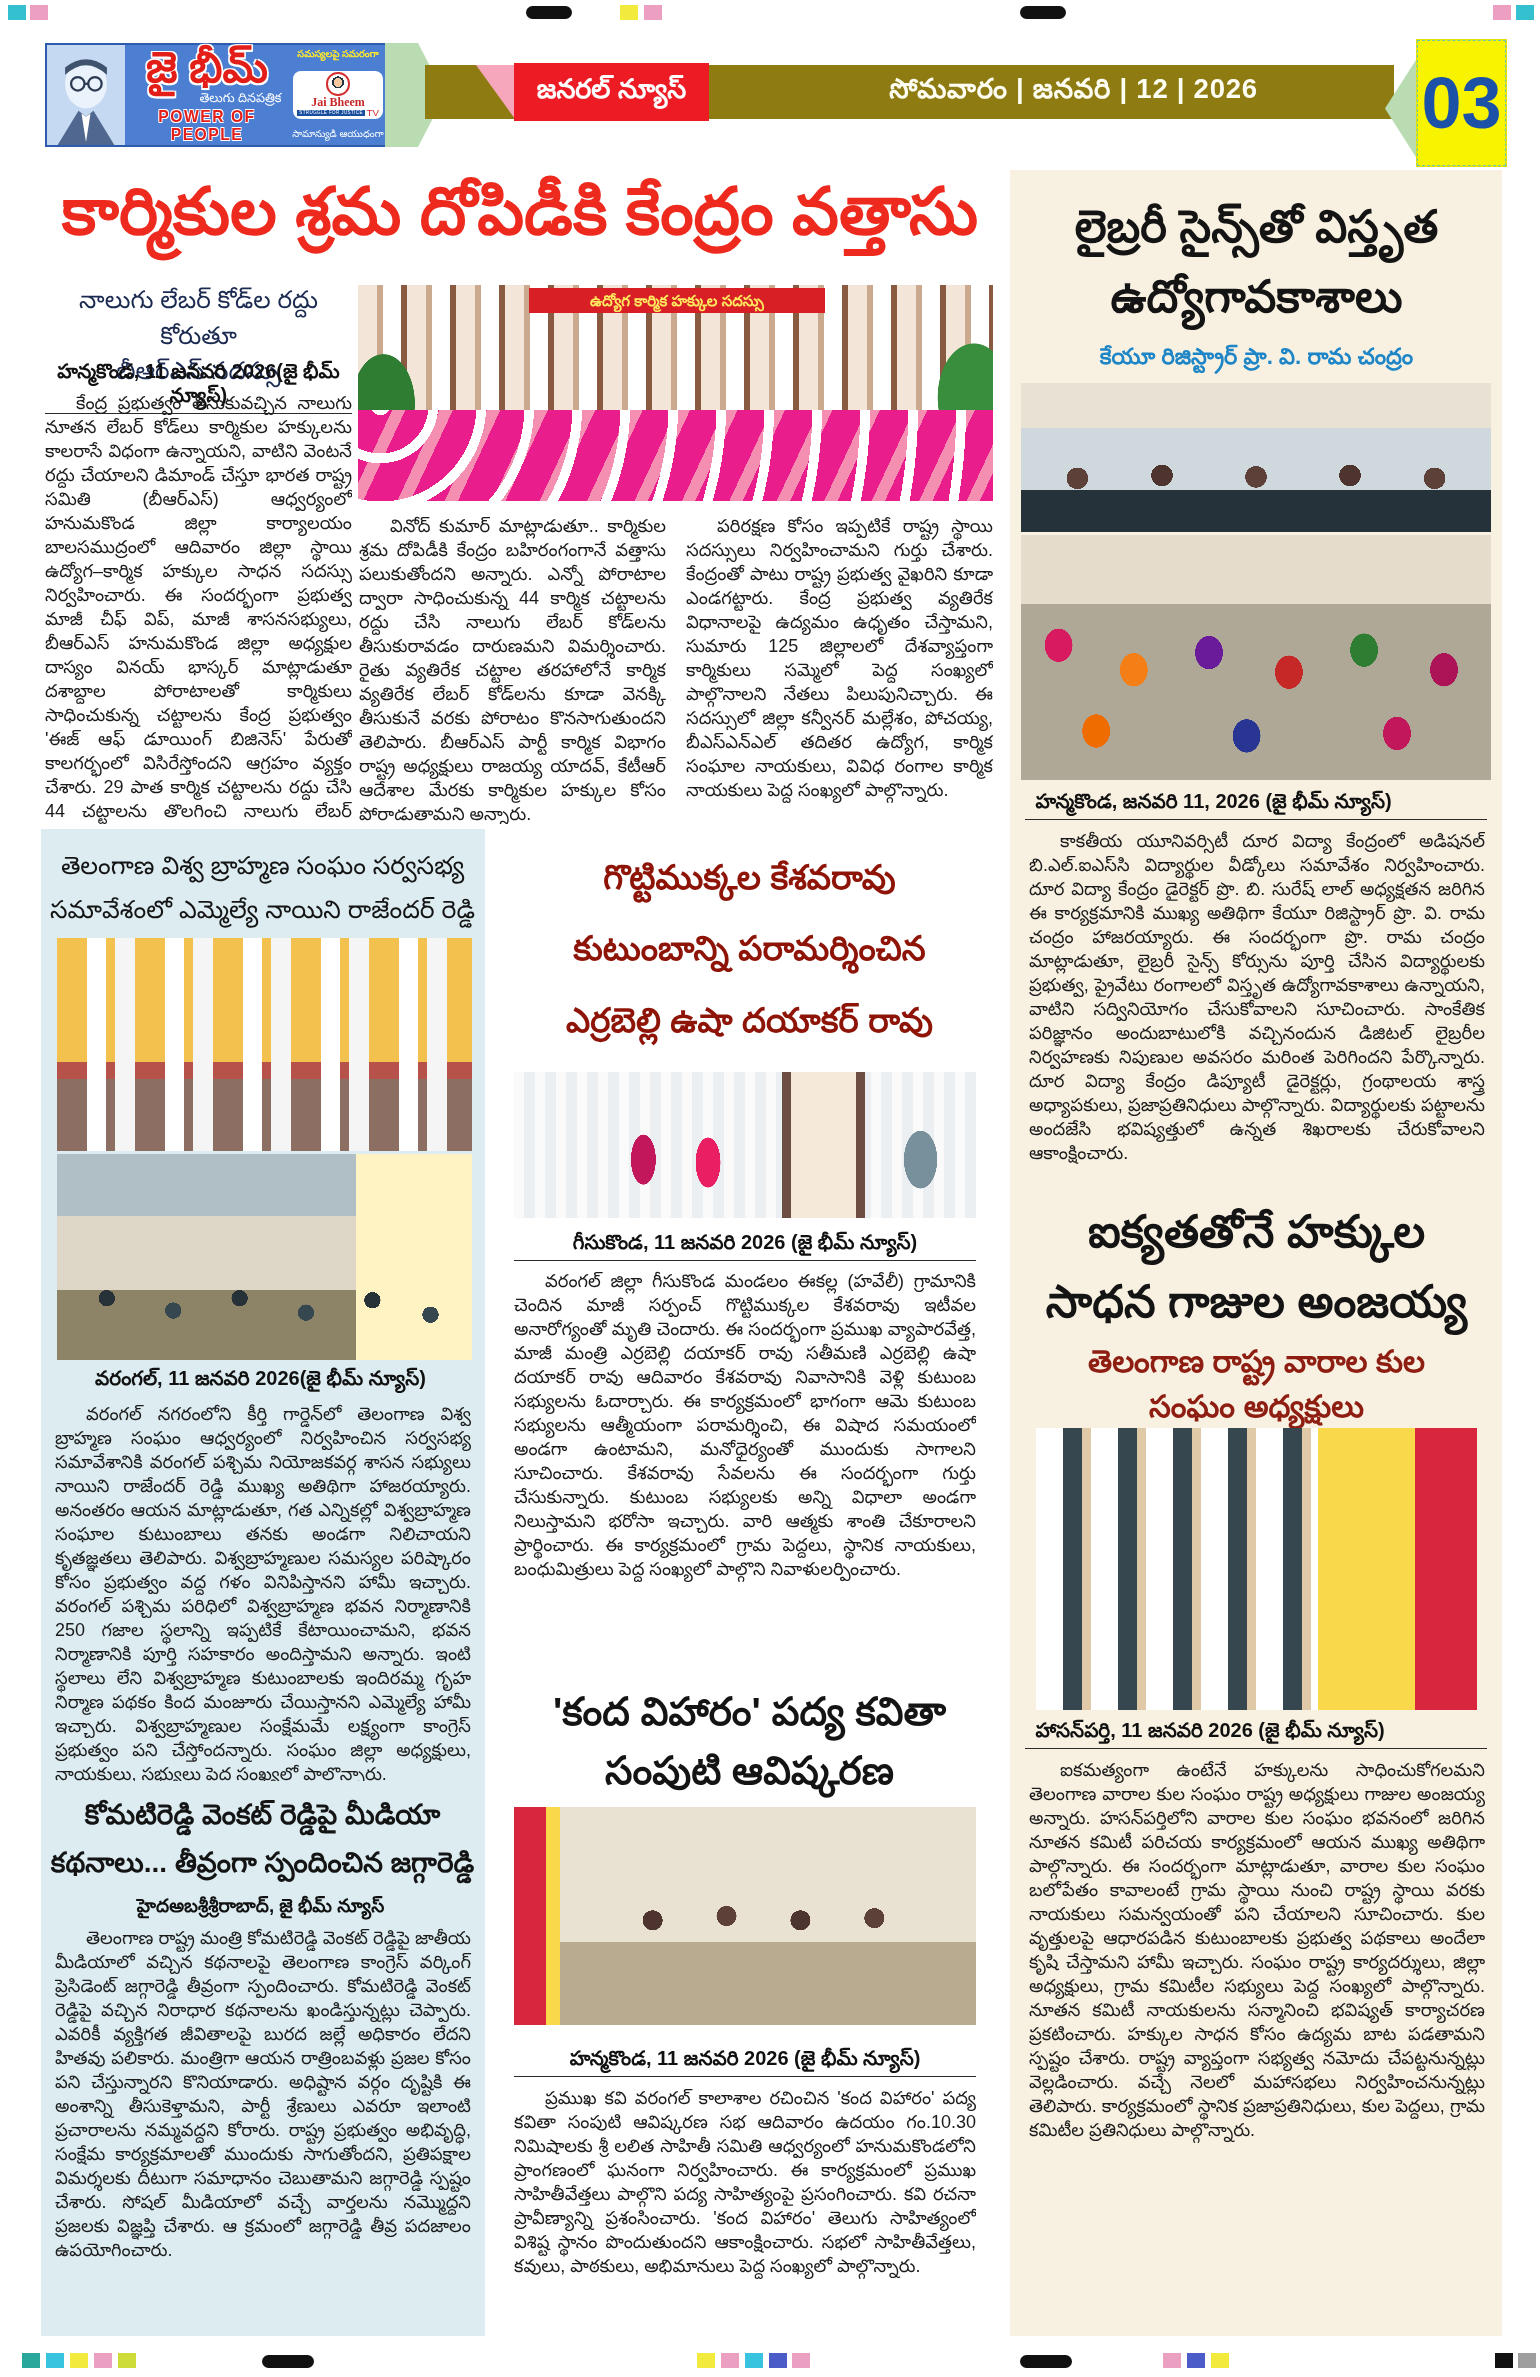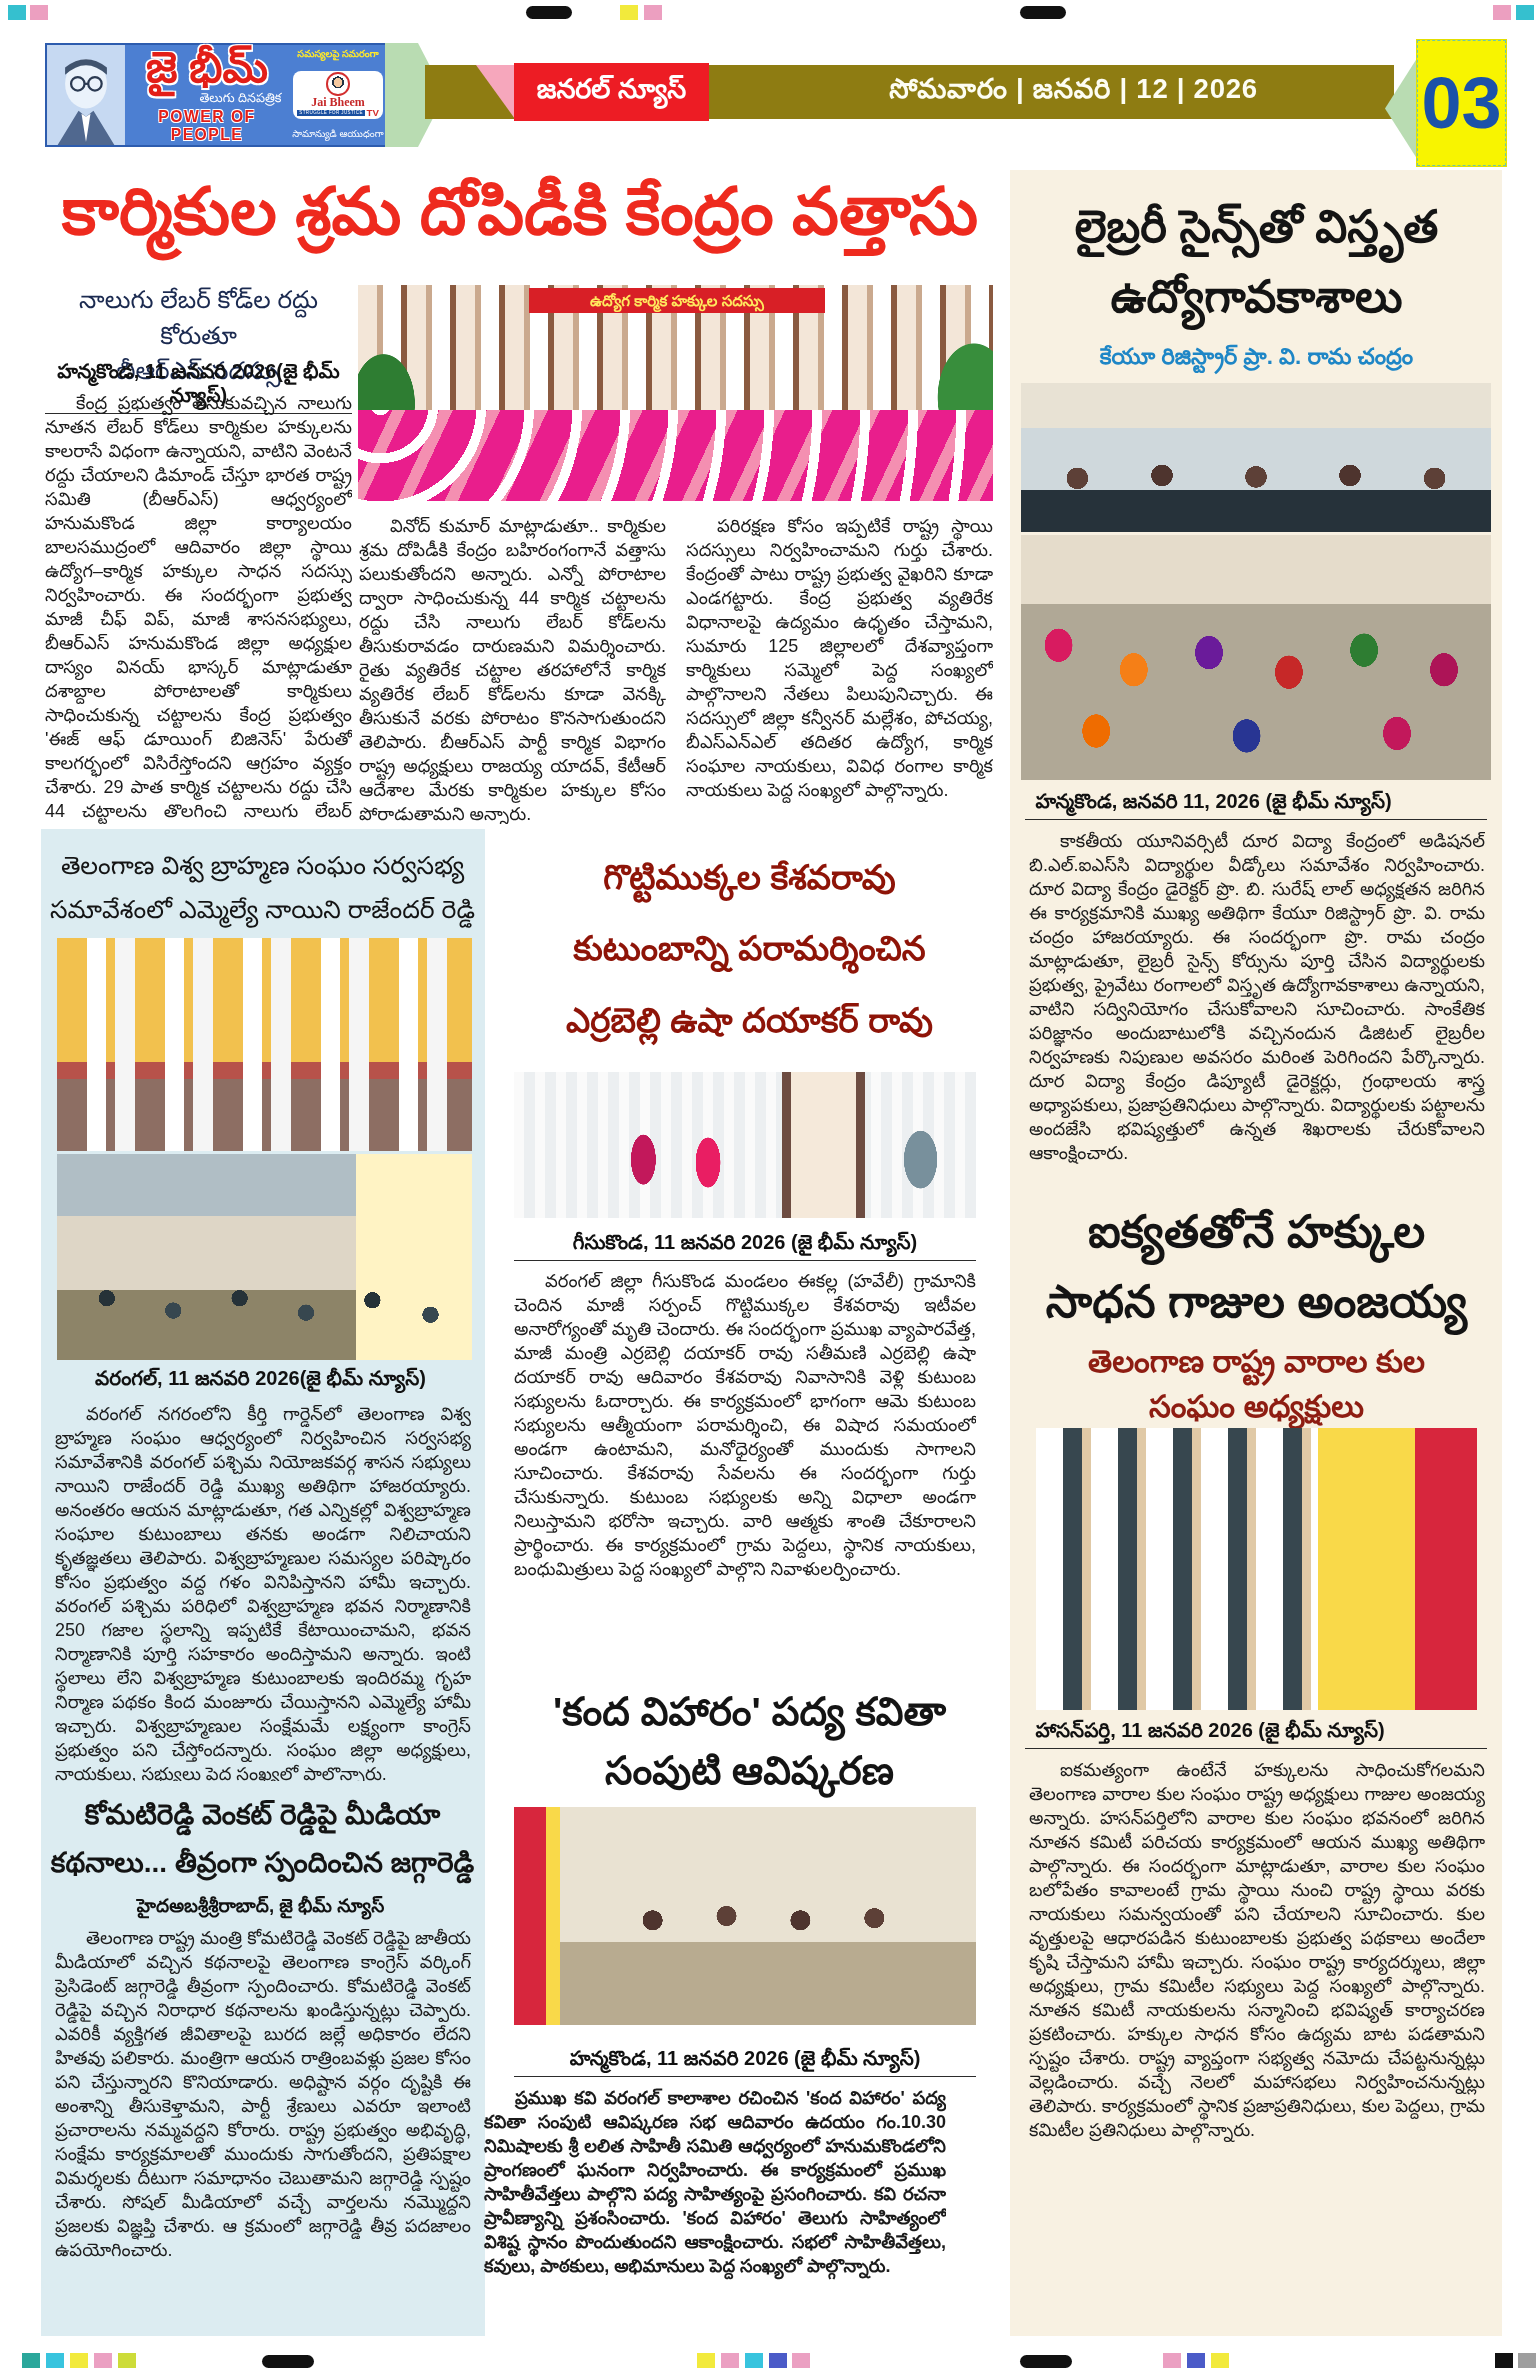--- a/index.html
+++ b/index.html
@@ -26,21 +26,21 @@
       text-shadow:-0.7px -0.7px 0 #fff,0.7px -0.7px 0 #fff,-0.7px 0.7px 0 #fff,0.7px 0.7px 0 #fff;}
   #logo-right{flex:0 0 95px;display:flex;flex-direction:column;align-items:center;justify-content:space-between;padding:3px 1.5px;}
   #logo-tagline-top{font-size:9.7px;color:#ffe92a;font-weight:bold;white-space:nowrap;}
   #logo-tagline-bottom{font-size:9.7px;color:#ffffff;white-space:nowrap;}
   #tv-logo{background:#ffffff;border-radius:8px;padding:1.5px 4.5px;text-align:center;line-height:1;}
   #tv-circle{width:19.4px;height:19.4px;margin:0 auto 0.7px;border-radius:50%;border:2.2px solid #d32f2f;
       background:radial-gradient(circle at 50% 42%,#f5c9a0 0 4.5px,#234 4.5px 6px,#fff 6px);}
   #tv-title{font-size:12px;font-weight:900;color:#c62828;font-family:"Liberation Serif","DejaVu Serif",serif;}
   #tv-row{display:flex;align-items:center;gap:1.5px;justify-content:center;}
   #tv-sub{font-size:4.5px;color:#fff;background:#1a4fa0;padding:0.7px 2.2px;letter-spacing:0.4px;}
-  #tv-label{font-size:9.7px;font-weight:700;color:#d32f2f;}
+  #tv-label{font-size:9.7px;font-weight:400;color:#d32f2f;}
 
   #chevron-green{left:385px;top:43px;width:60px;height:104px;background:#b9dcb2;
       clip-path:polygon(0 0,55% 0,100% 50%,55% 100%,0 100%);}
   #olive-bar{left:425px;top:65px;width:969px;height:54px;background:#8e7c12;}
   #pink-notch{left:476px;top:65px;width:39px;height:54px;background:#f6a7bc;clip-path:polygon(0 0,100% 0,100% 100%);}
   #section-box{left:514px;top:63px;width:195px;height:58px;background:#ed1c24;display:flex;align-items:center;justify-content:center;}
   #section-label{color:#ffffff;font-weight:900;font-size:27px;}
   #date-line{left:790px;top:65px;width:567px;height:54px;display:flex;align-items:center;justify-content:center;
       color:#fdfdf2;font-weight:900;font-size:27.6px;letter-spacing:0.7px;}
   #green-bevel{left:1385px;top:52px;width:36px;height:113px;background:#b9dcb2;clip-path:polygon(100% 0,100% 100%,0 50%);}
@@ -82,21 +82,21 @@
   #jagga-headline{left:48px;top:1791px;width:429px;text-align:center;font-size:28px;font-weight:800;color:#141414;line-height:1.7;}
   #dateline-jagga{left:52px;top:1895px;width:417px;font-size:18.6px;}
   #jagga-body{left:55px;top:1926px;width:416px;height:407px;}
 
   #keshava-headline{left:494px;top:842px;width:511px;text-align:center;font-size:34px;font-weight:800;color:#8e1408;line-height:2.1;}
   #dateline-keshava{left:514px;top:1230px;width:462px;}
   #keshava-body{left:514px;top:1269px;width:462px;height:389px;}
 
   #kanda-headline{left:494px;top:1683px;width:511px;text-align:center;font-size:39px;font-weight:900;color:#141414;line-height:1.5;}
   #dateline-kanda{left:514px;top:2046px;width:462px;}
-  #kanda-body{left:484px;top:2086px;width:462px;height:248px;font-weight:bold;}
+  #kanda-body{left:514px;top:2086px;width:462px;height:248px;}
 
   
   .ph{position:absolute;overflow:hidden;background:#cfc8ba;}
   #photo-dais{left:358px;top:285px;width:635px;height:216px;
     background:
       radial-gradient(52px 82px at 4% 55%,#2e7d32 0 60%,transparent 61%),
       radial-gradient(60px 89px at 97% 52%,#388e3c 0 60%,transparent 61%),
       repeating-linear-gradient(90deg,#f3e6d8 0 19.4px,#caa98e 19.4px 25px,#ffffff 25px 43px,#8a5a40 43px 49px),
       linear-gradient(#d9c9ac 0 55%,#efe2cf 55% 100%);}
   #photo-dais::after{content:"";position:absolute;left:0;right:0;bottom:0;height:42%;

